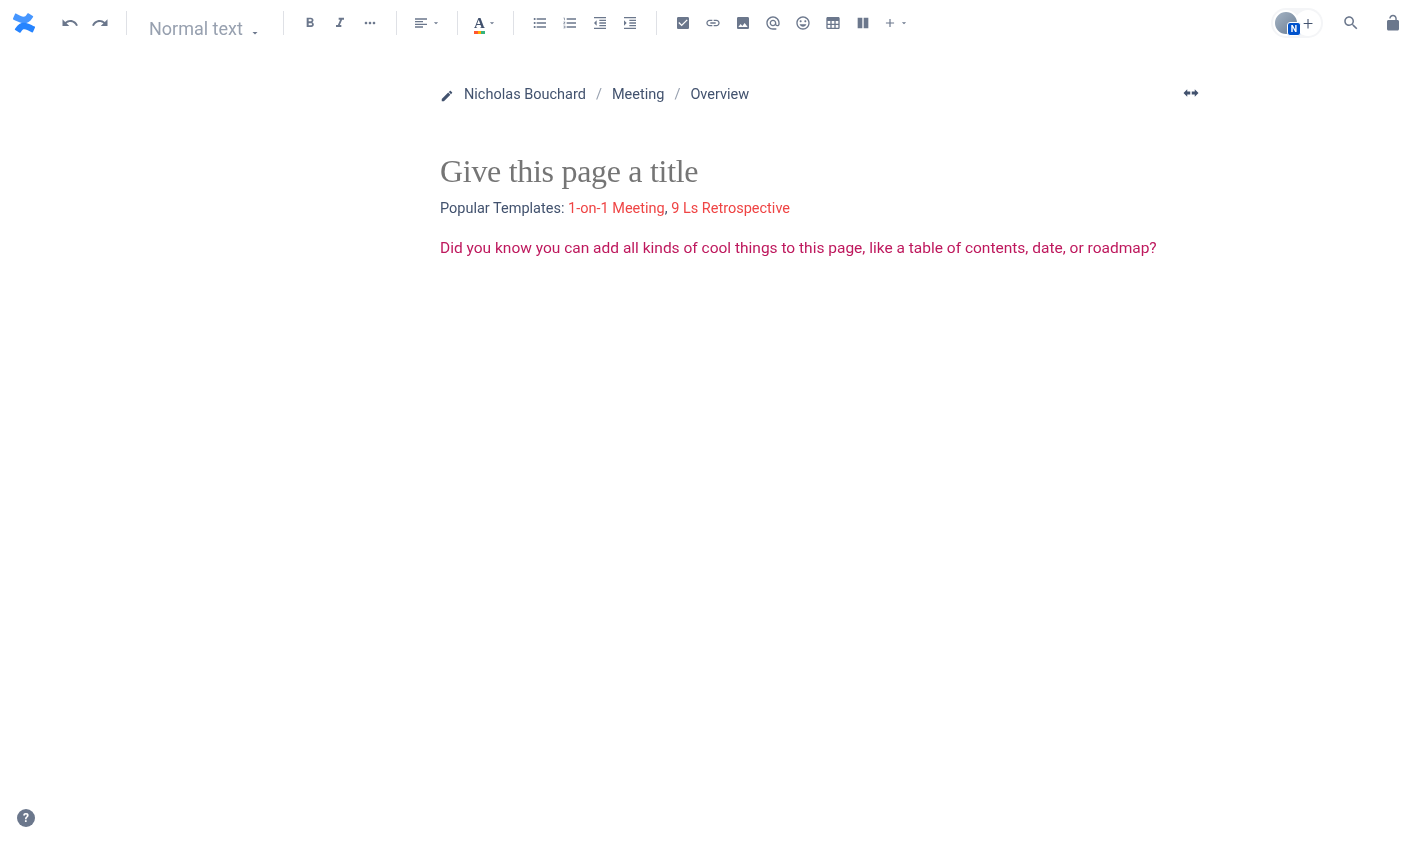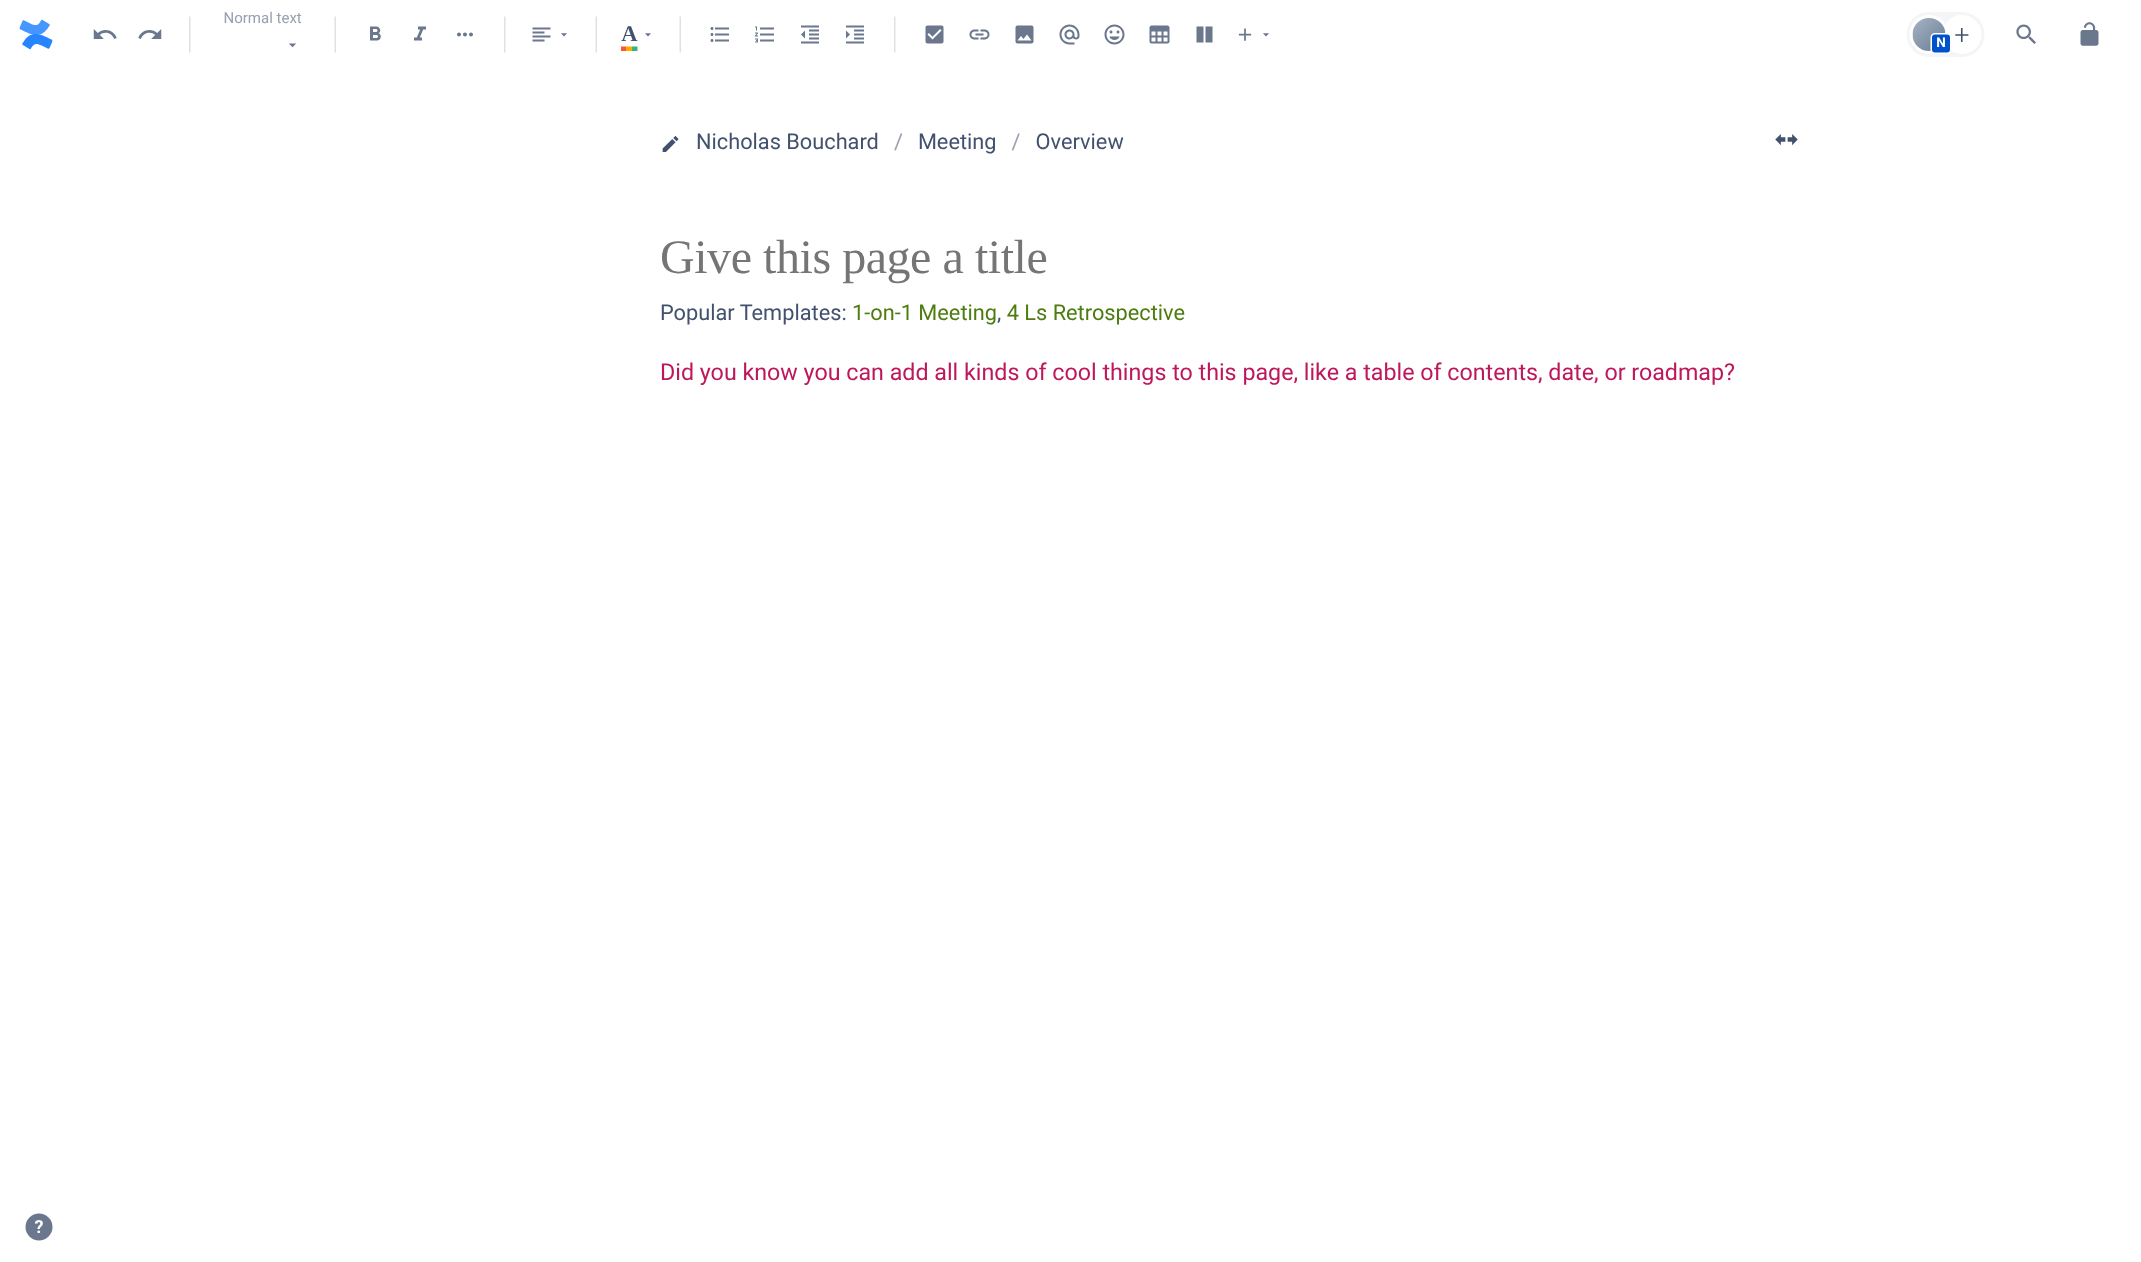--- a/index.html
+++ b/index.html
@@ -42,25 +42,24 @@
       height: 24px;
       background: #DFE1E6;
       margin: 0 10px;
     }
     .textstyle-select {
       display: flex;
       align-items: flex-end;
       gap: 6px;
       padding: 0 10px;
       color: #97A0AF;
-      font-size: 10px;
+      font-size: 18px;
       cursor: pointer;
       height: 32px;
       border-radius: 3px;
-      flex-direction: column;
     }
     .chevron { color: #6B778C; }
     .align-btn, .color-btn, .plus-btn {
       display: flex;
       align-items: center;
       gap: 2px;
       padding: 0 4px;
       height: 28px;
       cursor: pointer;
       border-radius: 3px;
@@ -170,21 +169,21 @@
       letter-spacing: -0.3px;
     }
     .templates-row {
       width: 760px;
       margin-left: 440px;
       margin-top: 10px;
       font-size: 14.5px;
       color: #42526E;
     }
     .template-link {
-      color: #4d7c0f;
+      color: #ef4444;
       cursor: pointer;
     }
     .body-hint {
       width: 760px;
       margin-left: 440px;
       margin-top: 18px;
       font-size: 15.5px;
       color: #be185d;
       line-height: 1.8;
     }
@@ -379,21 +378,21 @@
     <div class="expand-icon">
       <svg width="18" height="14" viewBox="0 0 24 16">
           <path fill="currentColor" d="M2 8l5-5v3h4v4H7v3L2 8zm20 0l-5 5v-3h-4V6h4V3l5 5z"></path>
         </svg>
     </div>
   </div>
 
   <input class="title-input" type="text" placeholder="Give this page a title" style="">
 
   <div class="templates-row">
-    <span>Popular Templates: </span><span class="template-link">1-on-1 Meeting</span><span>, </span><span class="template-link">4 Ls Retrospective</span>
+    <span>Popular Templates: </span><span class="template-link">1-on-1 Meeting</span><span>, </span><span class="template-link">9 Ls Retrospective</span>
   </div>
 
   <div class="body-hint">
     <div>Did you know you can add all kinds of cool things to this page, like a table of contents, date, or roadmap?</div>
   </div>
 </div>
 
 <div class="help-btn">
   <span>?</span>
 </div>

